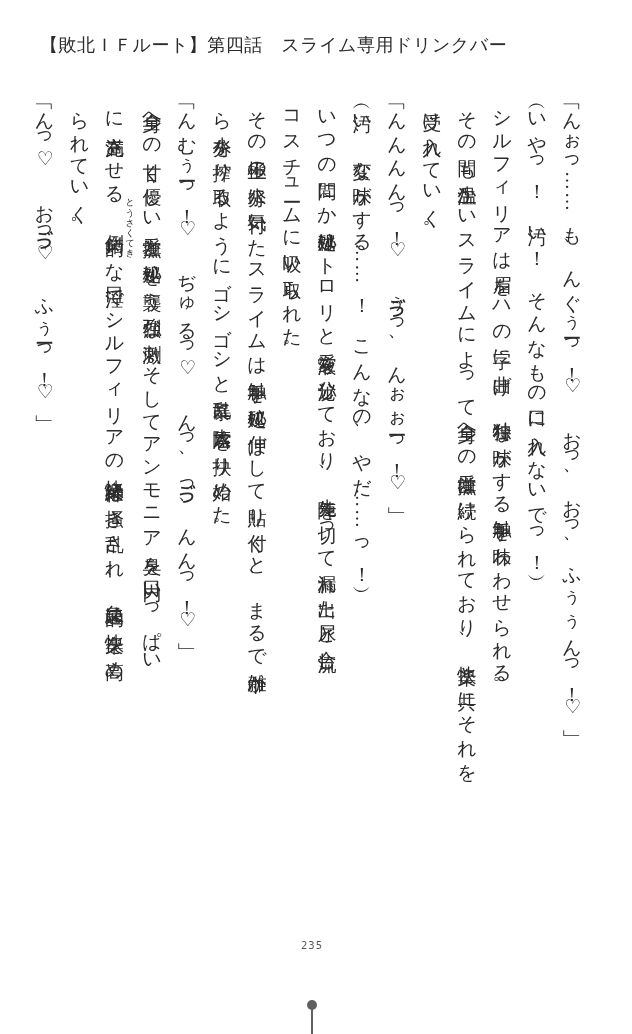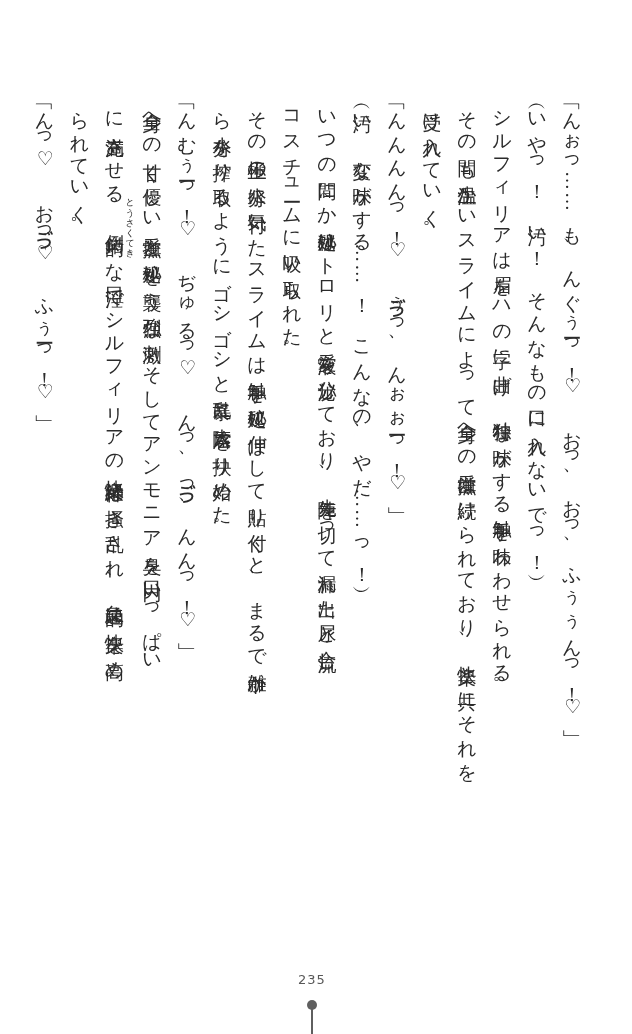--- a/index.html
+++ b/index.html
@@ -44,26 +44,26 @@
   ruby {
     ruby-align: center;
   }
   rt {
     font-size: 9px;
     letter-spacing: 0;
     color: #2b2b2b;
   }
   .page-number {
     position: absolute;
-    top: 972px;
+    top: 940px;
     left: 282px;
     width: 60px;
     text-align: center;
     font-family: "DejaVu Sans", "Liberation Sans", sans-serif;
-    font-size: 13px;
+    font-size: 10px;
     color: #585858;
     letter-spacing: 1px;
   }
   .bookmark-dot {
     position: absolute;
     top: 1000px;
     left: 307px;
     width: 10px;
     height: 10px;
     border-radius: 50%;
@@ -76,20 +76,21 @@
     width: 2px;
     height: 26px;
     background: #5f5f5f;
   }
 </style>
 </head>
 <body>
 
 <div class="page">
 
+  <div class="chapter-header">【敗北ＩＦルート】第四話　スライム専用ドリンクバー</div>
 
   <div class="body-text">
       <div class="tcol">「んぉっ……も、んぐぅーっ！♡　おっ、おっ、ふぅぅんっ！♡」</div>
       <div class="tcol">（いやっ！　汚い！　そんなもの口に入れないでっ！）</div>
       <div class="tcol">シルフィリアは眉をハの字に曲げ、独特な味がする触手を味わわせられる。</div>
       <div class="tcol">その間も生温かいスライムによって全身への愛撫は続けられており、快楽と共にそれを</div>
       <div class="tcol">受け入れていく。</div>
       <div class="tcol">「んんんんっ！♡　ゔぅっ、んぉぉーっ！♡」</div>
       <div class="tcol">（汚い、変な味がする……！　こんなの、やだ……っ！）</div>
       <div class="tcol">いつの間にか秘処はトロリと愛液を分泌しており、先陣を切って漏れ出た尿と合流し、</div>

